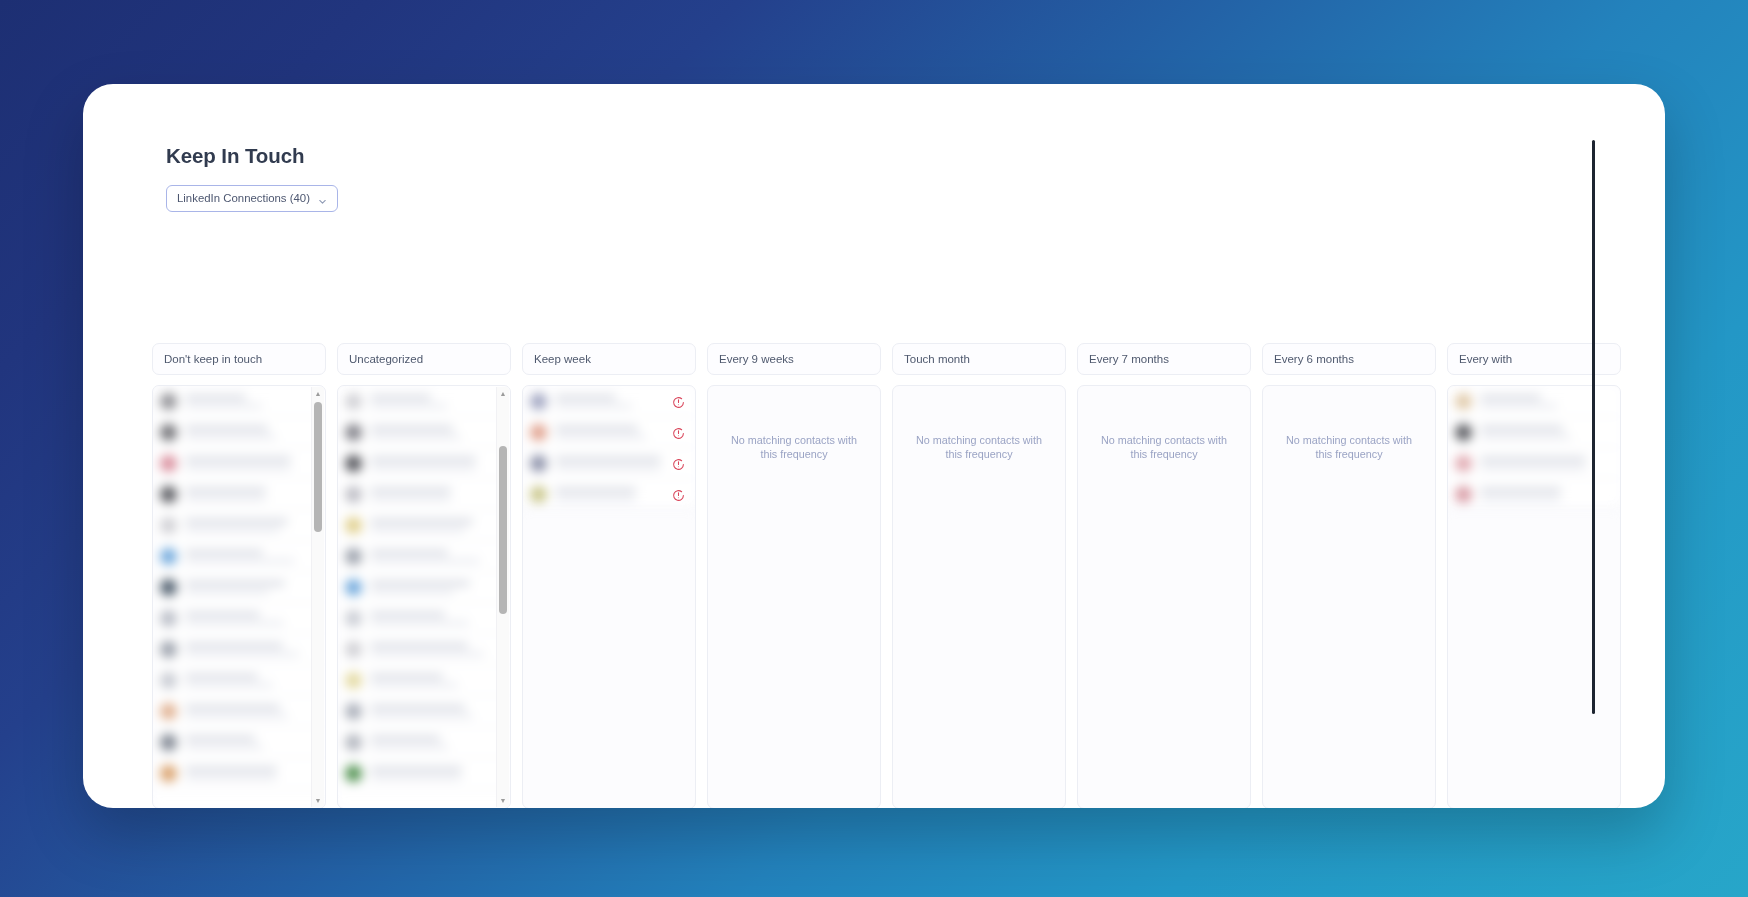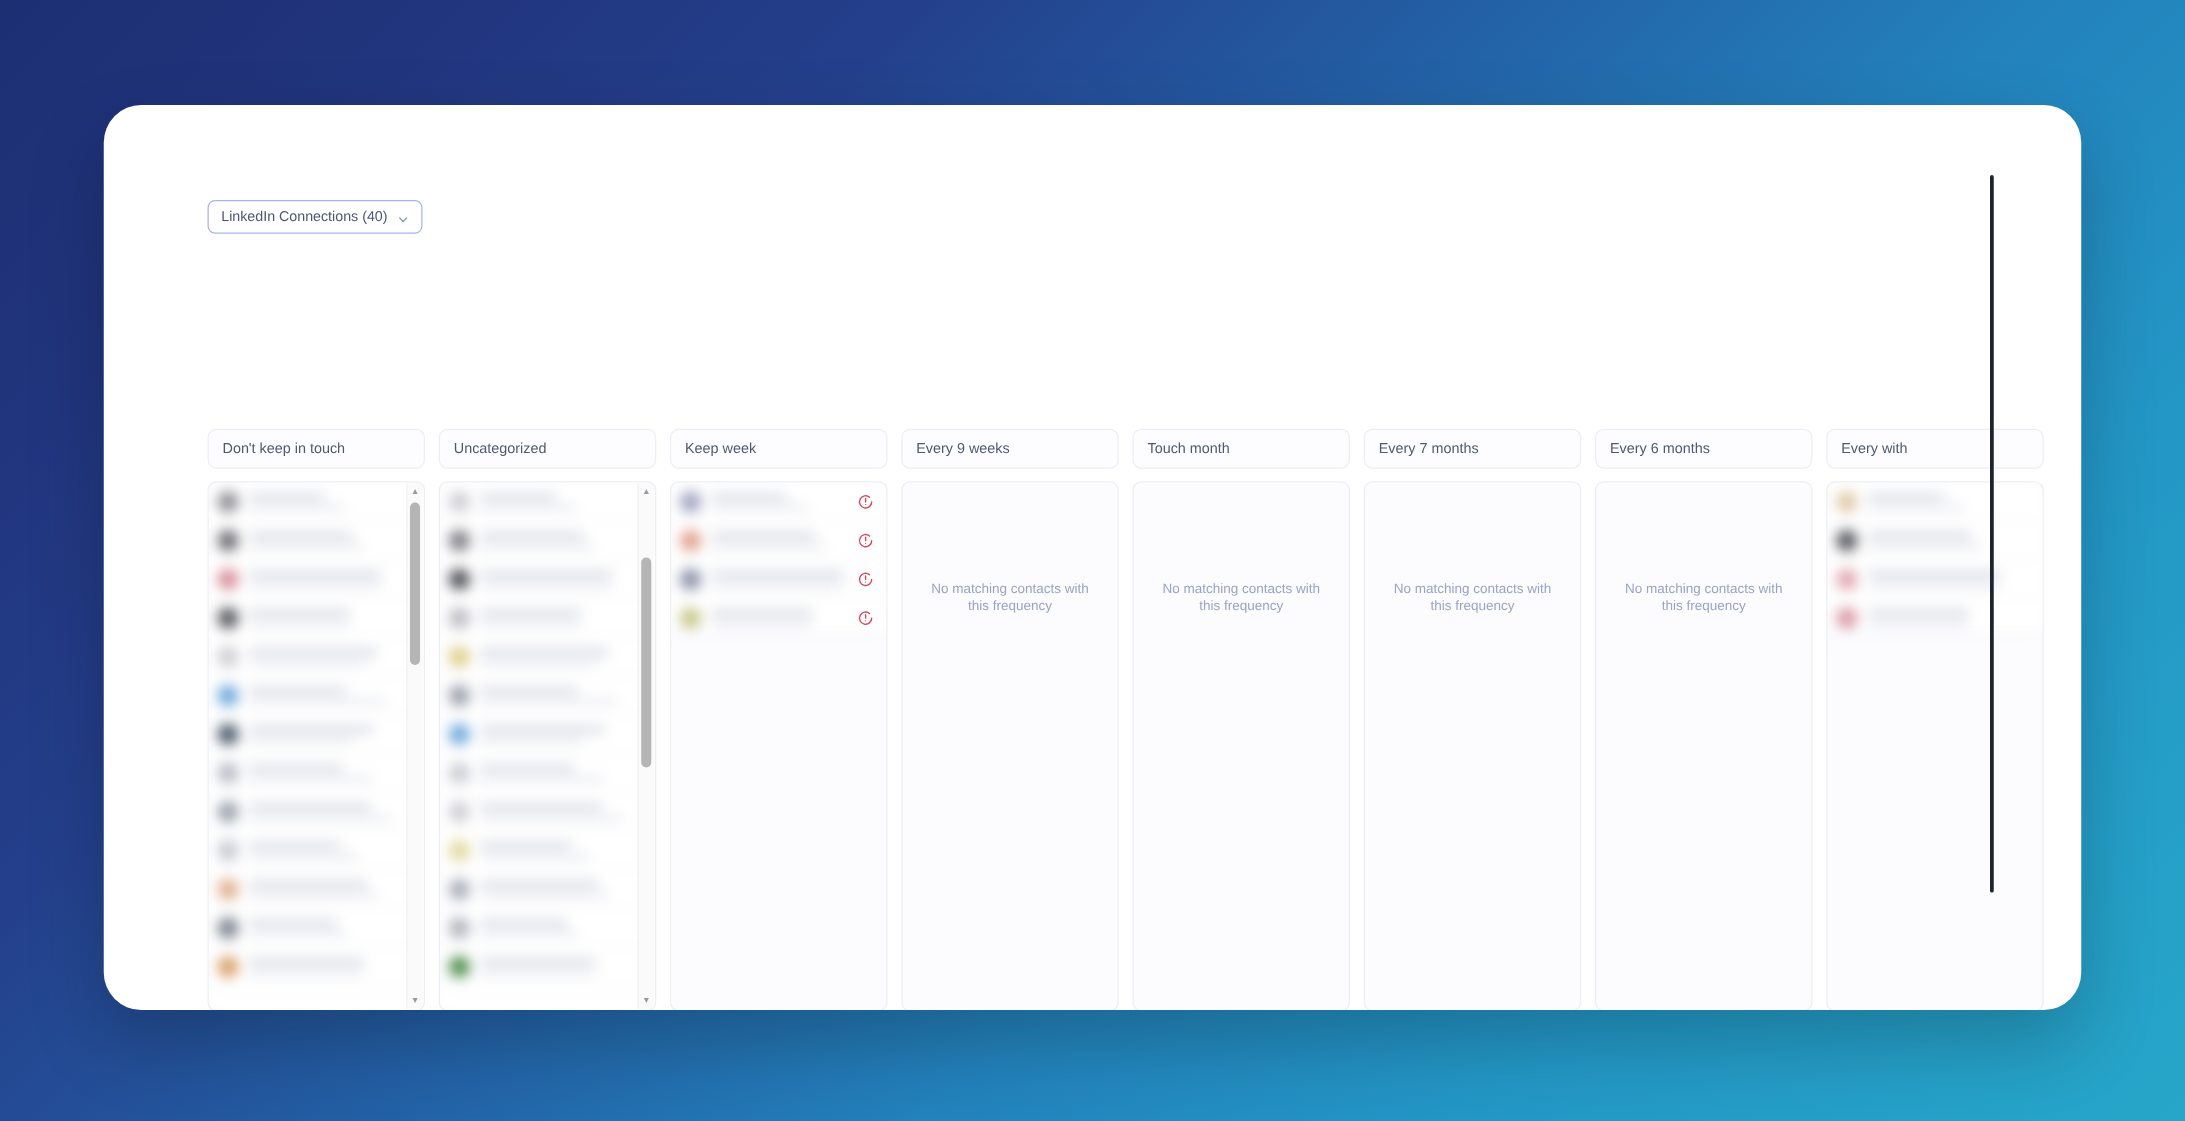--- a/index.html
+++ b/index.html
@@ -79,21 +79,21 @@
   }
   .chevron {
     width: 11px; height: 11px;
     flex: 0 0 auto;
     color: #8f9ab5;
   }
 
   
   #board {
     position: absolute;
-    left: 83px;
+    left: 69px;
     top: 259px;
     width: 1417px;
     display: flex;
     gap: 11px;
   }
   .column { width: 174px; flex: 0 0 174px; }
 
   .column-header {
     height: 32px;
     border: 1px solid #eceef4;
@@ -119,21 +119,20 @@
   }
 
   .empty-state {
     position: absolute;
     top: 47px; left: 0; right: 0;
     text-align: center;
     font-size: 10.8px;
     line-height: 1.33;
     color: #9aa3c4;
     padding: 0 18px;
-    margin-top: 31px;
   }
 
   
   .contact-list {
     position: absolute;
     left: 0; top: 0; right: 0; bottom: 0;
     background: #ffffff;
     filter: blur(5.2px);
     -webkit-filter: blur(5.2px);
   }
@@ -220,20 +219,21 @@
     border-radius: 2px;
     z-index: 10;
   }
 </style>
 </head>
 <body>
 
 <div id="app-card">
   <div id="page-body">
 
+    <div id="page-title">Keep In Touch</div>
 
     <div id="group-select">
       <span class="sel-label">LinkedIn Connections (40)</span>
       <span class="chevron">
         <svg viewBox="0 0 16 16" fill="none" stroke="currentColor" stroke-width="1.6" stroke-linecap="round" stroke-linejoin="round" width="11" height="11">
           <path d="M4 6.5 L8 10.5 L12 6.5"></path>
         </svg>
       </span>
     </div>
 

